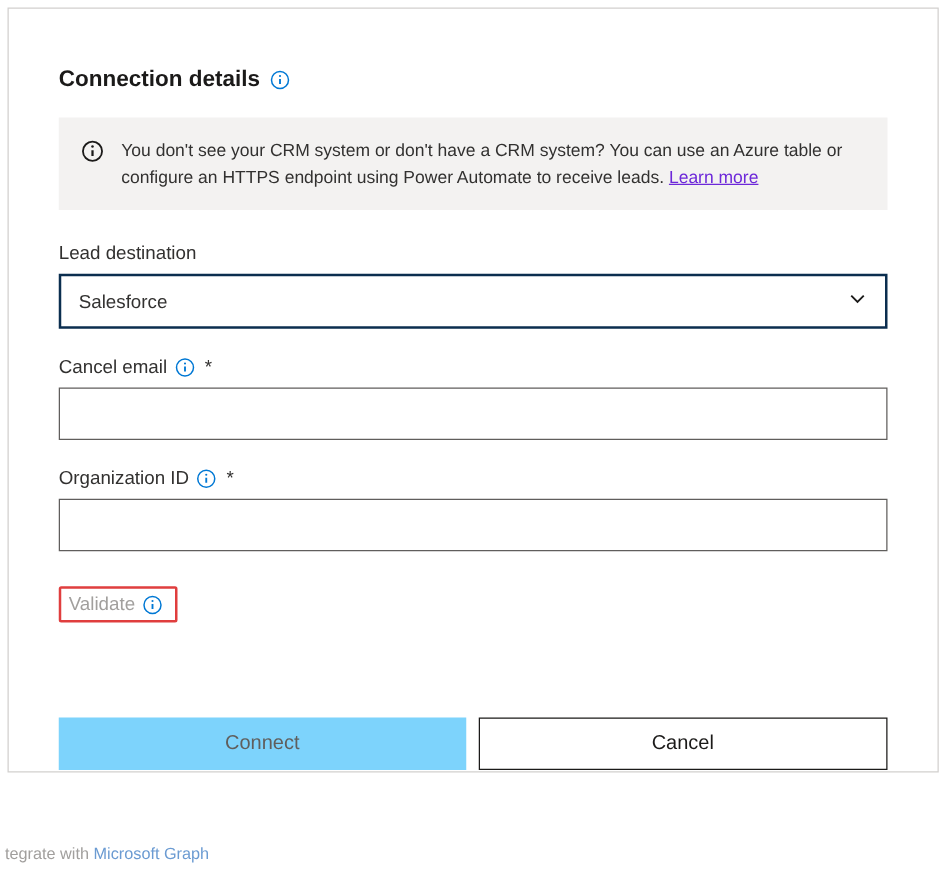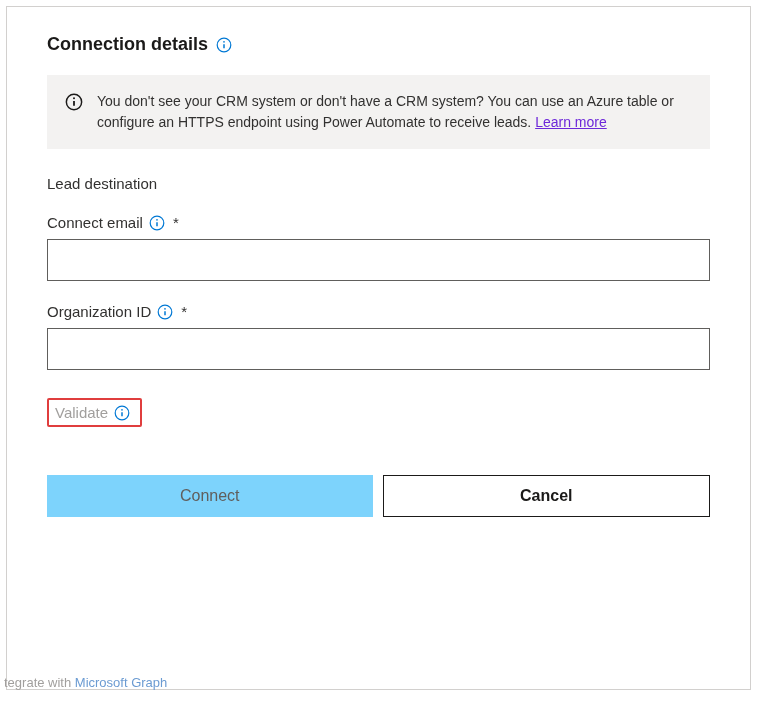--- a/index.html
+++ b/index.html
@@ -12,23 +12,23 @@
       font-size: 14px;
       color: #323130;
       background: #fff;
       width: 757px;
       height: 702px;
       position: relative;
     }
     .panel {
       border: 1px solid #d2d0ce;
       width: 745px;
-      height: 684px;
+      height: 612px;
       margin: 6px;
-      padding: 27px 40px 30px 40px;
+      padding: 46px 40px 30px 40px;
       background: #fff;
     }
     .heading {
       font-size: 18px;
       font-weight: 600;
       color: #1b1a19;
       margin-bottom: 20px;
       display: flex;
       align-items: center;
       gap: 8px;
@@ -108,21 +108,21 @@
       color: #323130;
       outline: none;
     }
     .validate-wrap {
       display: inline-flex;
       align-items: center;
       gap: 6px;
       border: 2.5px solid #e03e3e;
       padding: 4px 10px 4px 6px;
       margin-top: 6px;
-      margin-bottom: 48px;
+      margin-bottom: 76px;
       border-radius: 2px;
     }
     .validate-link {
       color: #a19f9d;
       font-size: 15px;
     }
     .button-row {
       display: flex;
       gap: 10px;
     }
@@ -138,21 +138,21 @@
     }
     .btn-connect {
       background: #7dd3fc;
       border: none;
       color: #605e5c;
     }
     .btn-cancel {
       background: #fff;
       border: 1.5px solid #1b1a19;
       color: #1b1a19;
-      font-weight: 700;
+      font-weight: 400;
     }
     .footer-scrap {
       position: absolute;
       bottom: 12px;
       left: 4px;
       font-size: 13px;
       color: #a19f9d;
       white-space: nowrap;
     }
     .footer-scrap .bluish {
@@ -185,25 +185,35 @@
     </span>
     <div class="msg-text">
       <span>You don't see your CRM system or don't have a CRM system? You can use an Azure table or configure an HTTPS endpoint using Power Automate to receive leads. </span><a href="#">Learn more</a>
     </div>
   </div>
 
   <div class="field-group">
     <div class="field-label">
       <span>Lead destination</span>
     </div>
+    <div class="select-wrapper">
+      <div class="select-box">
+        <span>Salesforce</span>
+        <span class="chevron">
+          <svg width="16" height="16" viewBox="0 0 16 16" fill="none" stroke="#1b1a19" stroke-width="1.5">
+            <polyline points="3,5.5 8,10.5 13,5.5"></polyline>
+          </svg>
+        </span>
+      </div>
+    </div>
   </div>
 
   <div class="field-group">
     <div class="field-label">
-      <span>Connect email</span>
+      <span>Cancel email</span>
       <span class="info-icon">
         <svg viewBox="0 0 16 16" fill="none" stroke="#0078d4" stroke-width="1.2">
           <circle cx="8" cy="8" r="6.8"></circle>
           <line x1="8" y1="7.2" x2="8" y2="11.2" stroke-width="1.5"></line>
           <circle cx="8" cy="4.8" r="0.85" fill="#0078d4" stroke="none"></circle>
         </svg>
       </span>
       <span class="required-asterisk">*</span>
     </div>
     <input type="text" class="text-input" value="" style="">

